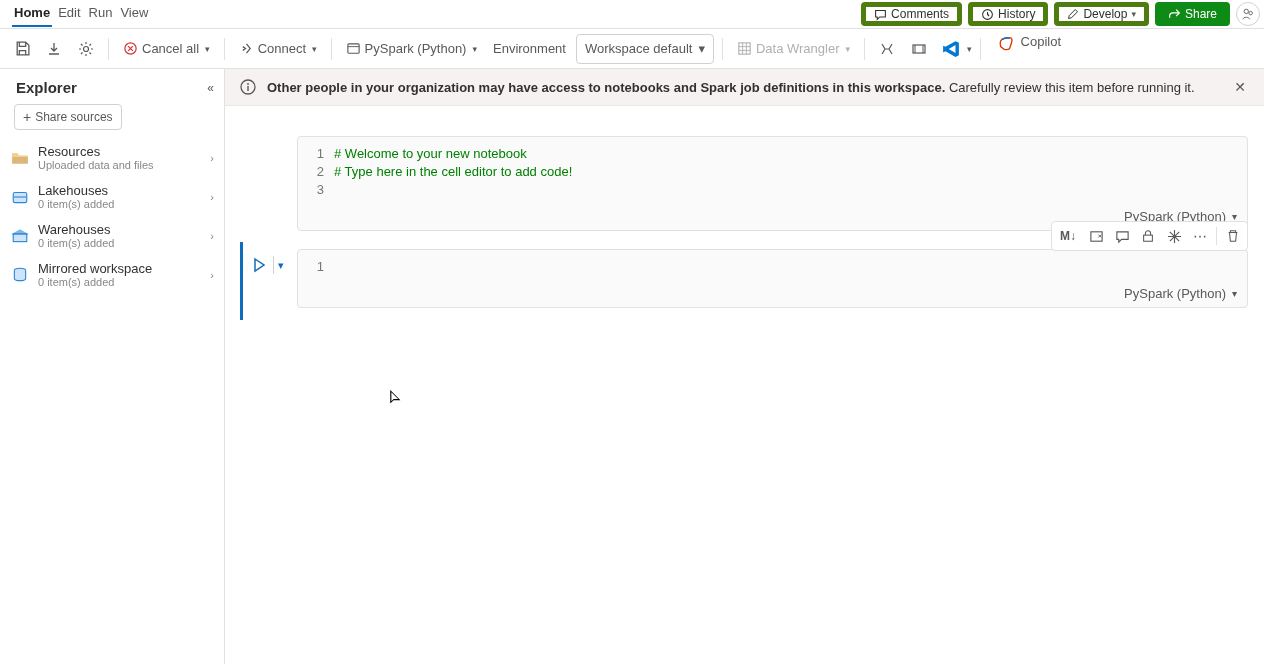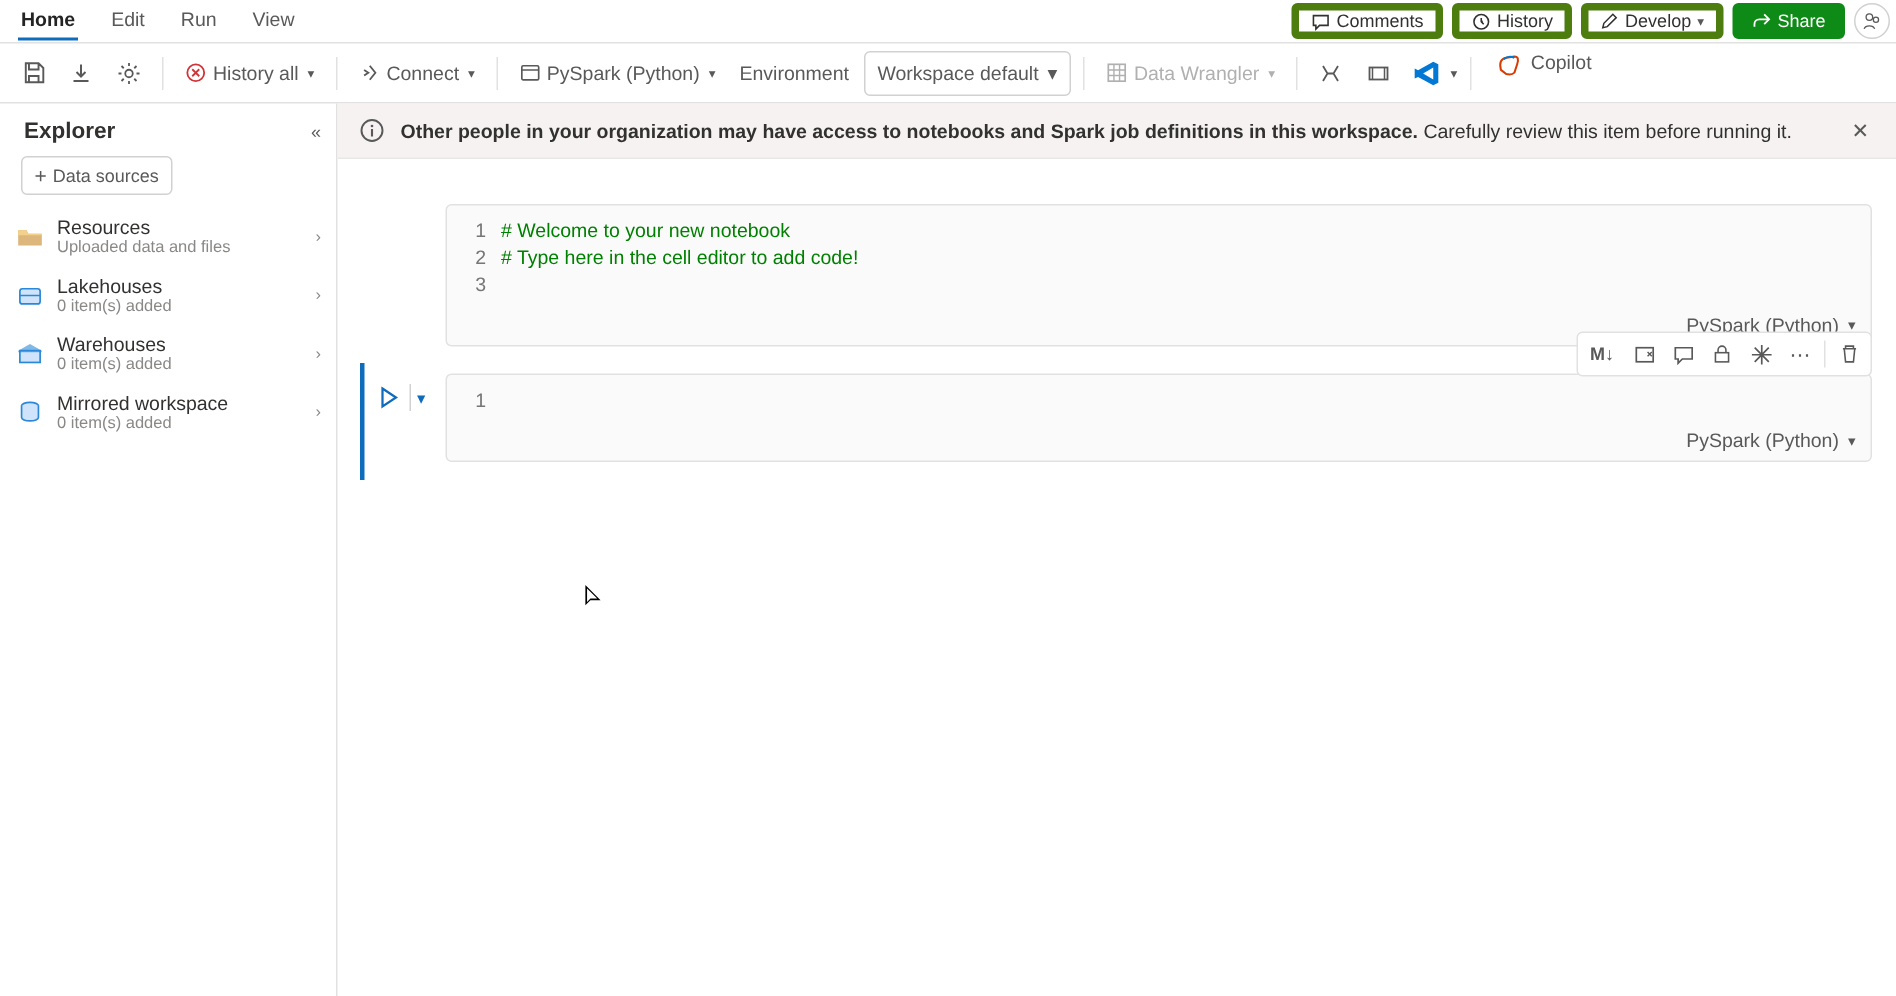--- a/index.html
+++ b/index.html
@@ -20,21 +20,21 @@
     .topbar {
       height: 29px;
       display: flex;
       align-items: center;
       justify-content: space-between;
       padding: 0 4px 0 8px;
       border-bottom: 1px solid #e1e1e1;
     }
     .top-tabs {
       display: flex;
-      gap: 20px;
+      gap: 4px;
       padding-left: 4px;
     }
     .top-tab {
       padding: 4px 2px 5px;
       cursor: pointer;
       color: #595959;
     }
     .top-tab.active {
       font-weight: 600;
       color: #242424;
@@ -389,21 +389,21 @@
         <circle cx="8" cy="8" r="2.5" fill="none" stroke="currentColor" stroke-width="1.2"></circle>
         <path fill="none" stroke="currentColor" stroke-width="1.2" d="M8 1v2M8 13v2M1 8h2M13 8h2M3 3l1.5 1.5M11.5 11.5L13 13M13 3l-1.5 1.5M4.5 11.5L3 13"></path>
       </svg>
   </div>
   <div class="tb-sep"></div>
   <div class="tb-btn red-x">
     <svg width="15" height="15" viewBox="0 0 16 16">
         <circle cx="8" cy="8" r="6" fill="none" stroke="#d13438" stroke-width="1.3"></circle>
         <path stroke="#d13438" stroke-width="1.3" d="M5.5 5.5l5 5M10.5 5.5l-5 5"></path>
       </svg>
-    <span>History all</span>
+    <span>Cancel all</span>
     <span class="chev">▾</span>
   </div>
   <div class="tb-sep"></div>
   <div class="tb-btn">
     <svg width="15" height="15" viewBox="0 0 16 16">
         <path fill="none" stroke="currentColor" stroke-width="1.3" d="M8 3l4 5-4 5"></path>
         <path fill="none" stroke="currentColor" stroke-width="1.3" d="M4 6l3 2-3 2"></path>
       </svg>
     <span>Connect</span>
     <span class="chev">▾</span>
@@ -465,21 +465,21 @@
 
 <div class="body">
 
   <div class="sidebar">
     <div class="sb-header">
       <h3>Explorer</h3>
       <span style="cursor:pointer;color:#595959;font-size:12px">«</span>
     </div>
     <div class="ds-btn">
       <span style="font-size:14px;line-height:1">+</span>
-      <span>Data sources</span>
+      <span>Share sources</span>
     </div>
 
     <div class="sb-item">
       <div class="sb-ic">
         <svg width="18" height="18" viewBox="0 0 16 16">
             <path fill="#dcb67a" d="M1 4h5l1 2h8v7H1z"></path>
             <path fill="#f3d18b" d="M1 4h5l1 2h8v1H1z"></path>
           </svg>
       </div>
       <div class="sb-txt">

